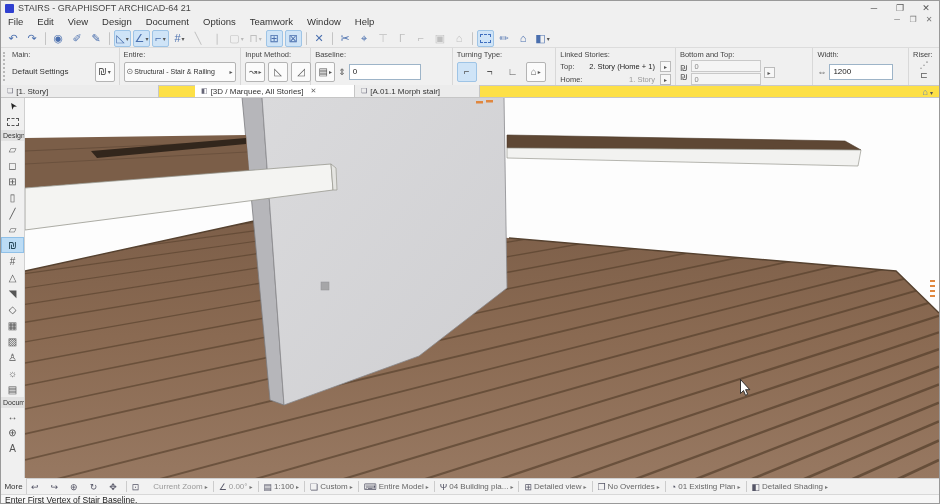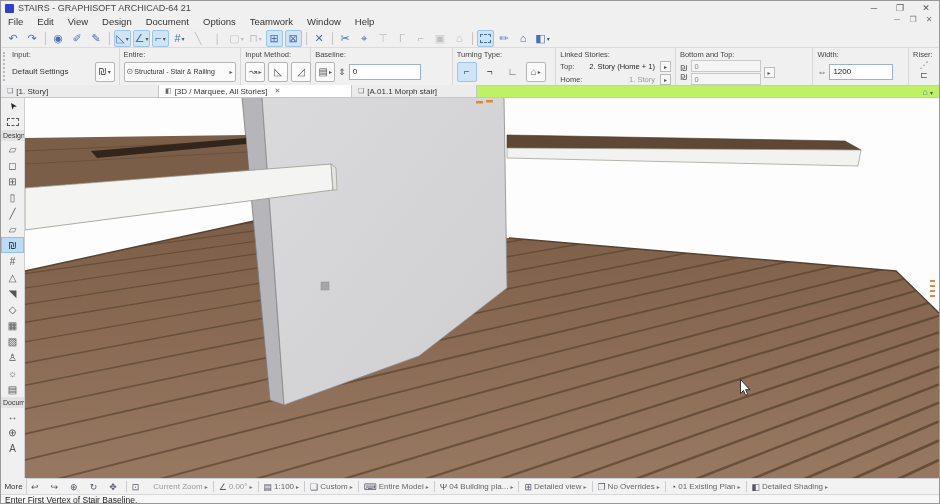--- a/index.html
+++ b/index.html
@@ -31,21 +31,21 @@
   .ib-row{flex:1;display:flex;align-items:center;gap:3px;}
   .ib-btn{height:20px;min-width:20px;border:1px solid #b4b4b4;background:#fbfbfb;border-radius:2px;display:inline-flex;align-items:center;justify-content:center;font-size:10px;color:#555;padding:0 2px;}
   .ib-btn.blue{background:#cfe4f7;border-color:#9ec4e6;}
   .ib-btn .dd{font-size:6px;margin-left:1px;color:#555;}
   .ib-txt{font-size:8px;color:#333;white-space:nowrap;}
   .ib-input{height:16px;border:1px solid #9db4c8;background:#fff;font-size:8px;color:#222;padding:0 3px;display:flex;align-items:center;}
   .mini-row{display:flex;align-items:center;height:13px;gap:5px;font-size:7.5px;}
   .mini-btn{width:11px;height:11px;border:1px solid #bbb;background:#f7f7f7;font-size:6px;display:inline-flex;align-items:center;justify-content:center;color:#555;}
   .flat-field{height:12px;width:70px;border:1px solid #c9c9c9;background:#f5f5f5;color:#888;font-size:7.5px;display:flex;align-items:center;padding:0 3px;}
   
-  .tabbar{height:12px;background:#bef264;display:flex;align-items:flex-end;border-bottom:1px solid #c6c6c6;position:relative;}
+  .tabbar{height:12px;background:#fde047;display:flex;align-items:flex-end;border-bottom:1px solid #c6c6c6;position:relative;}
   .tab{height:12px;display:flex;align-items:center;gap:3px;padding:0 6px;font-size:8px;color:#333;background:#ececec;border-right:1px solid #c6c6c6;}
   .tab.active{background:#ffffff;}
   .tab .ticon{font-size:7px;color:#667;}
   .tab .close{font-size:7px;color:#666;margin-left:4px;}
   .tab-home{margin-left:auto;display:flex;align-items:center;color:#3b6fd4;font-size:9px;padding-right:6px;gap:2px;}
   .tab-home .dd{font-size:6px;color:#555;}
   
   .main{display:flex;height:380px;}
   .toolbox{width:26px;background:#f0f0f0;border-right:1px solid #d0d0d0;display:flex;flex-direction:column;align-items:stretch;overflow:hidden;}
   .tool{height:16px;display:flex;align-items:center;justify-content:center;font-size:10px;color:#555;}
@@ -231,21 +231,21 @@
       <span class="tbi">
         <span class="g">◧</span>
         <span class="dd">▾</span>
       </span>
     </div>
 
   <div class="infobox">
     <div class="grip"></div>
 
     <div class="ib-sec" style="width:112px;">
-      <div class="ib-label">Input:</div>
+      <div class="ib-label">Main:</div>
       <div class="ib-row">
         <span class="ib-txt">Default Settings</span>
         <span class="ib-btn" style="margin-left:auto;">
           <span>₪</span>
           <span class="dd">▾</span>
         </span>
       </div>
     </div>
 
     <div class="ib-sec" style="width:122px;">
@@ -352,21 +352,21 @@
         <span>⊏</span>
       </div>
     </div>
   </div>
 
   <div class="tabbar">
     <div class="tab" style="width:158px;">
       <span class="ticon">❏</span>
       <span>[1. Story]</span>
     </div>
-    <div class="tab active" style="width:193px;">
+    <div class="tab active" style="width:160px;margin-left:36px;">
       <span class="ticon">◧</span>
       <span>[3D / Marquee, All Stories]</span>
       <span class="close">✕</span>
     </div>
     <div class="tab" style="width:125px;text-align:center;">
       <span class="ticon">❏</span>
       <span>[A.01.1 Morph stair]</span>
     </div>
     <div class="tab-home">
       <span>⌂</span>

